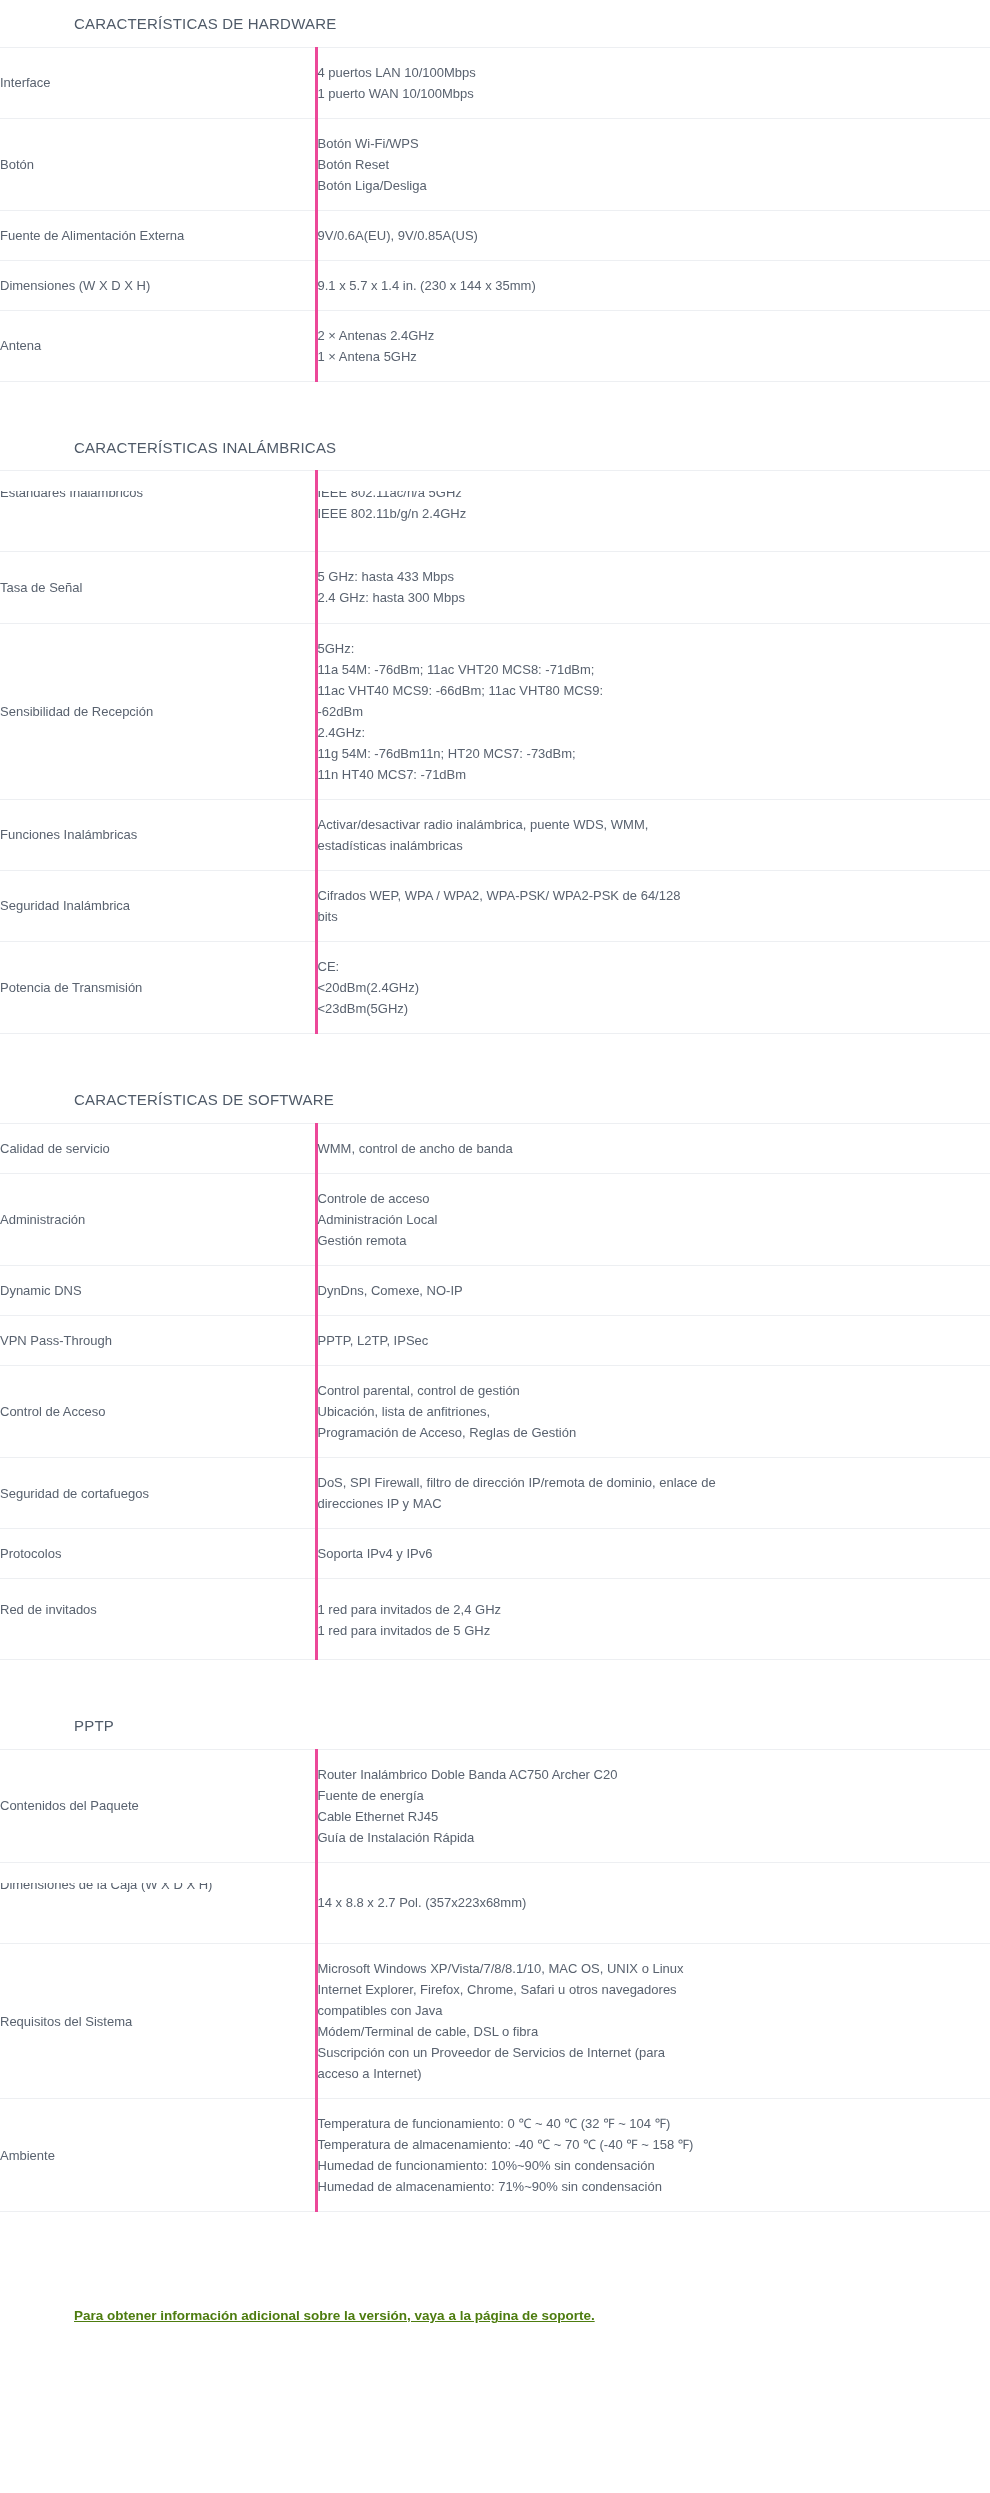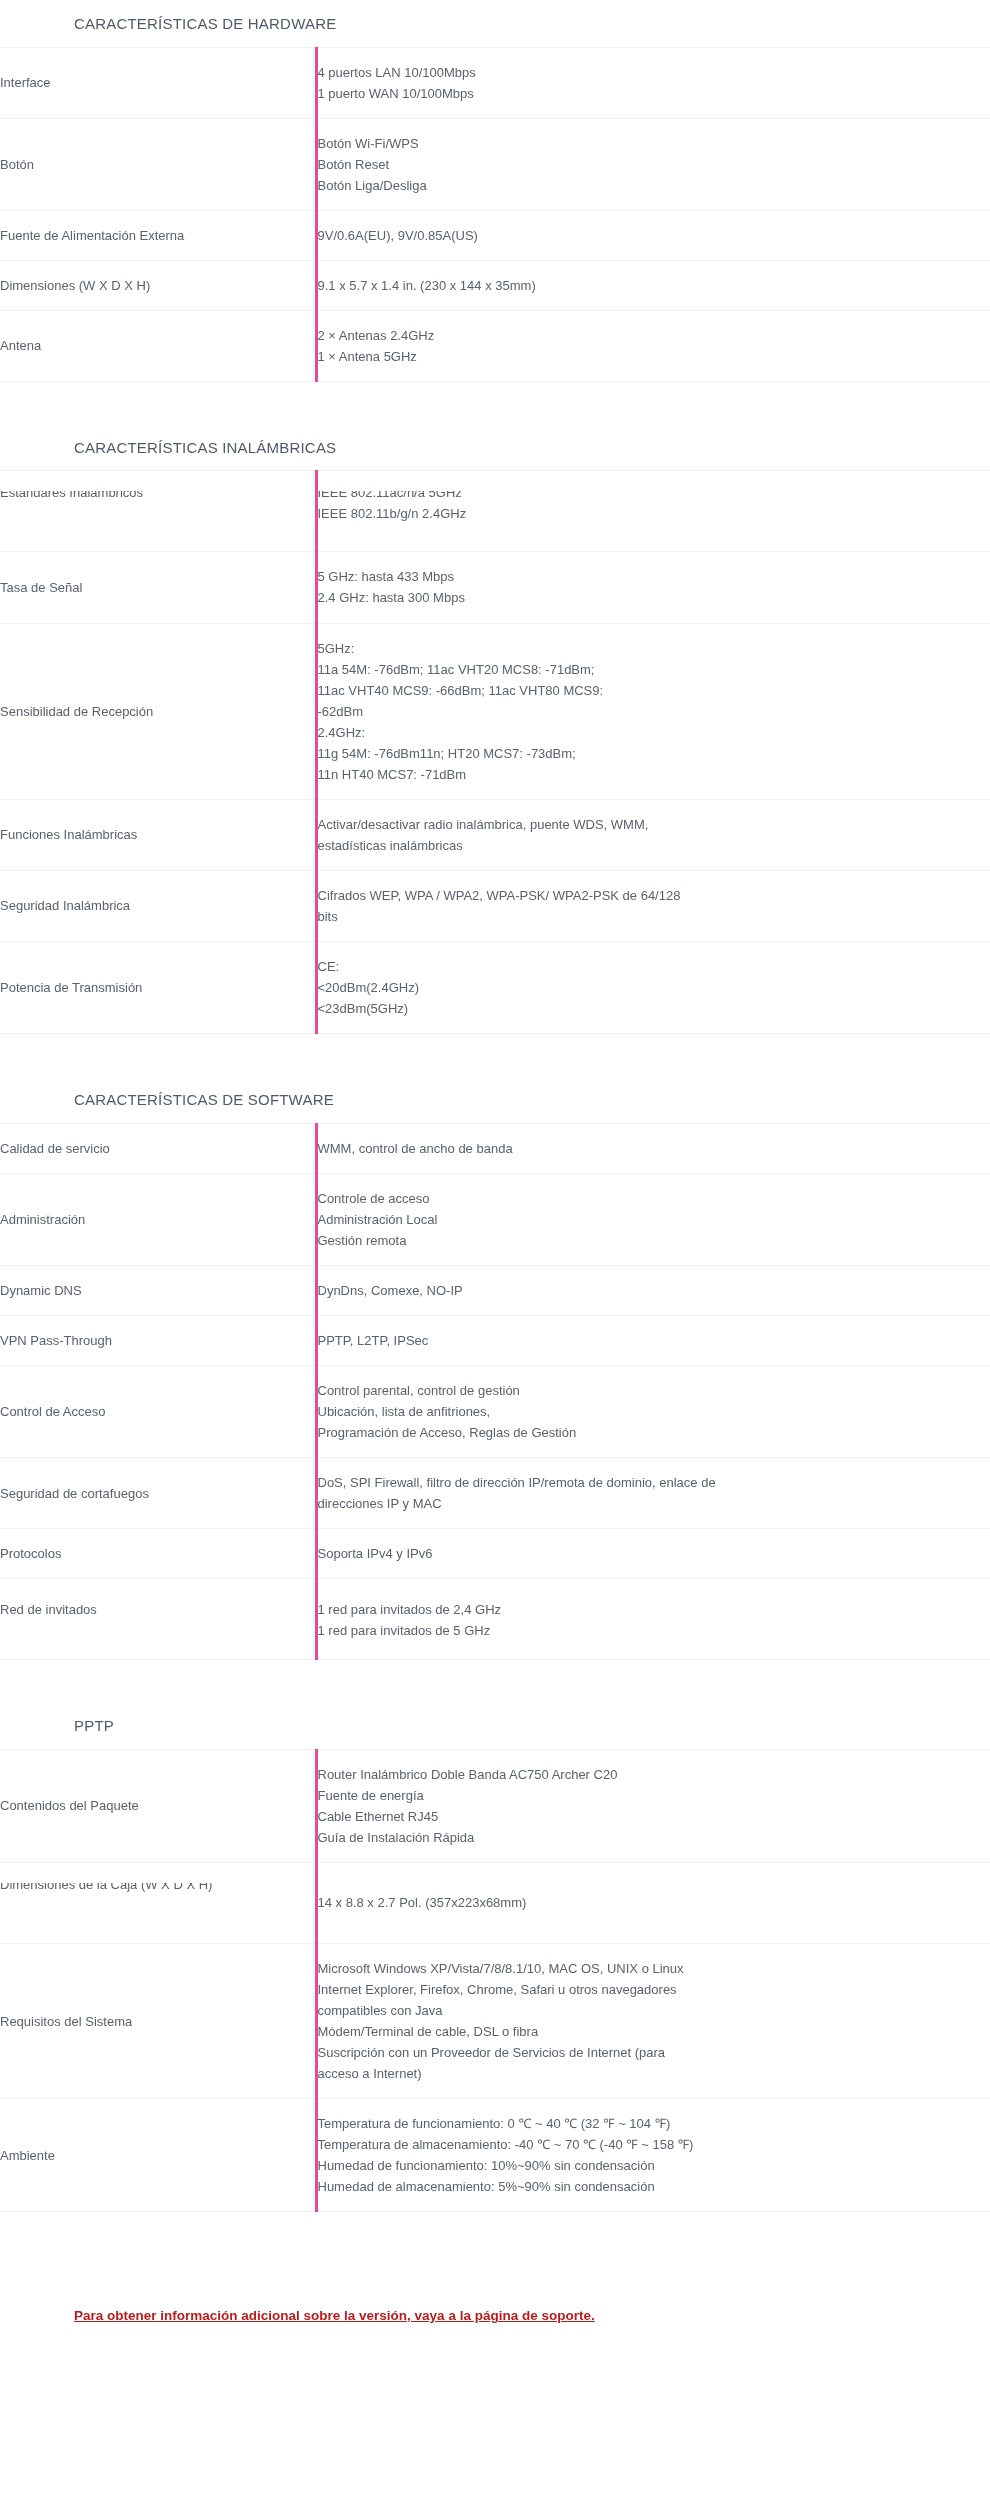--- a/index.html
+++ b/index.html
@@ -81,21 +81,21 @@
   .clip-row .clipbox.up > span { margin-top: -9px; }
 
   .line { display: block; }
 
   
   .footer-wrap {
     padding: 52px 0 30px 74px;
   }
   .footer-link {
     font-size: 13.5px;
-    color: #b91c1c;
+    color: #4d7c0f;
     text-decoration: underline;
     font-weight: 700;
     cursor: pointer;
   }
 </style>
 </head>
 <body>
 
 <div class="page">
   <div id="sections-root">
@@ -236,21 +236,21 @@
                 </span>
               </td>
               <td class="v"><span><span class="line">14 x 8.8 x 2.7 Pol. (357x223x68mm)</span></span></td>
             </tr>
             <tr>
               <td class="k"><span>Requisitos del Sistema</span></td>
               <td class="v"><span><span class="line">Microsoft Windows XP/Vista/7/8/8.1/10, MAC OS, UNIX o Linux</span><span class="line">Internet Explorer, Firefox, Chrome, Safari u otros navegadores</span><span class="line">compatibles con Java</span><span class="line">Módem/Terminal de cable, DSL o fibra</span><span class="line">Suscripción con un Proveedor de Servicios de Internet (para</span><span class="line">acceso a Internet)</span></span></td>
             </tr>
             <tr>
               <td class="k"><span>Ambiente</span></td>
-              <td class="v"><span><span class="line">Temperatura de funcionamiento: 0 ℃ ~ 40 ℃ (32 ℉ ~ 104 ℉)</span><span class="line">Temperatura de almacenamiento: -40 ℃ ~ 70 ℃ (-40 ℉ ~ 158 ℉)</span><span class="line">Humedad de funcionamiento: 10%~90% sin condensación</span><span class="line">Humedad de almacenamiento: 5%~90% sin condensación</span></span></td>
+              <td class="v"><span><span class="line">Temperatura de funcionamiento: 0 ℃ ~ 40 ℃ (32 ℉ ~ 104 ℉)</span><span class="line">Temperatura de almacenamiento: -40 ℃ ~ 70 ℃ (-40 ℉ ~ 158 ℉)</span><span class="line">Humedad de funcionamiento: 10%~90% sin condensación</span><span class="line">Humedad de almacenamiento: 71%~90% sin condensación</span></span></td>
             </tr>
           </tbody>
         </table>
       </div>
       <div class="section-gap"></div>
     </div>
 
   <div class="footer-wrap">
     <a class="footer-link">Para obtener información adicional sobre la versión, vaya a la página de soporte.</a>
   </div>

